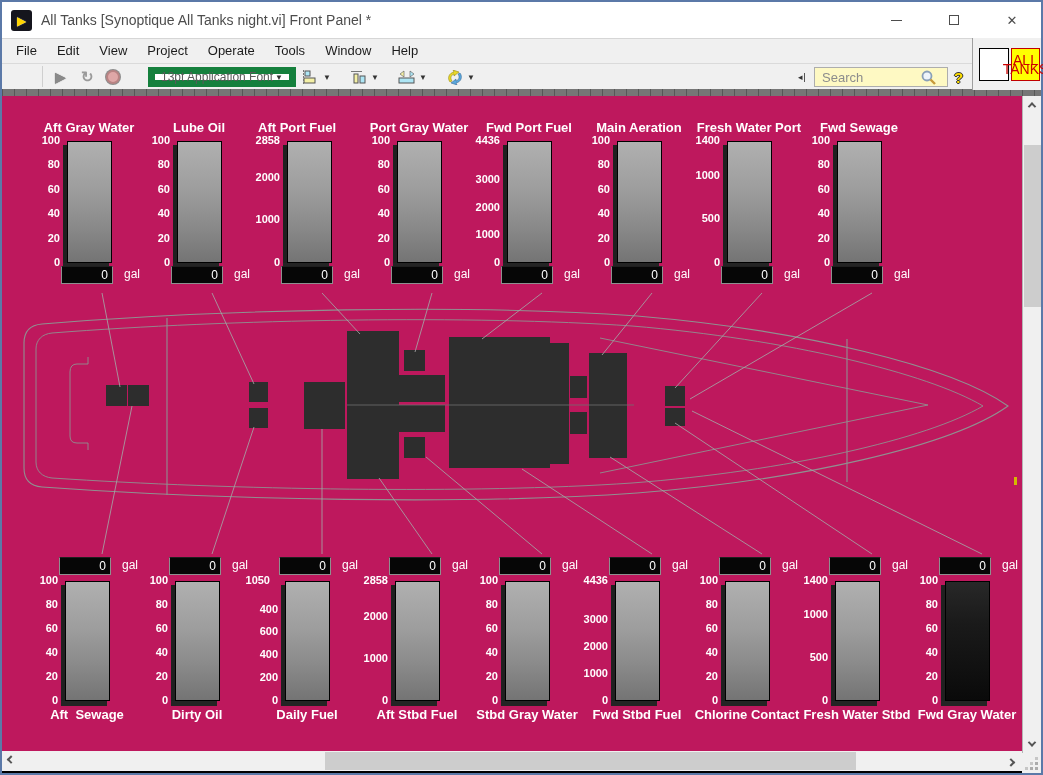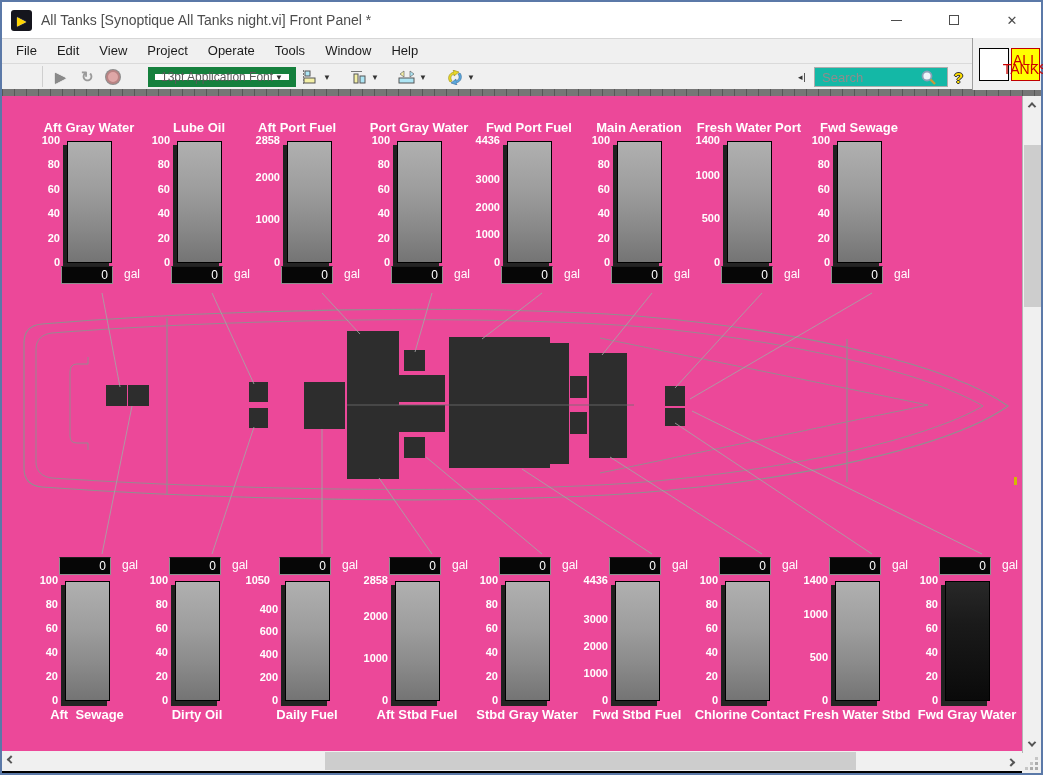--- a/index.html
+++ b/index.html
@@ -25,37 +25,37 @@
   .toolbar .sep{position:absolute;left:40px;top:2px;bottom:2px;width:1px;background:#cfcfcf;}
   .tb{position:absolute;top:0;height:26px;display:flex;align-items:center;}
   .run-arrow{color:#8a8a8a;font-size:14px;text-shadow:0 0 1px #444;}
   .run-cont{color:#9a9a9a;font-size:15px;font-weight:bold;}
   .abort{width:14px;height:14px;border-radius:50%;background:#dfa7a7;border:2px solid #b98484;box-shadow:0 0 0 1px #8d8d8d;}
   .font-box{width:148px;height:20px;background:#fff;border:7px solid #15803d;display:flex;align-items:center;
             padding:0 6px;font-size:12px;color:#5a5a5a;}
   .font-box .caret{margin-left:auto;font-size:8px;color:#333;}
   .mini-btn{display:flex;align-items:center;gap:3px;}
   .mini-btn .caret{font-size:8px;color:#333;}
-  .search-wrap{width:134px;height:20px;background:#14b8a6;border:1px solid #adadad;display:flex;align-items:center;padding:0 2px 0 5px;}
+  .search-wrap{width:134px;height:20px;background:#fef9c3;border:1px solid #adadad;display:flex;align-items:center;padding:0 2px 0 5px;}
   .search-wrap input{border:none;outline:none;width:100px;font-size:13px;color:#444;font-family:"Liberation Sans",sans-serif;background:transparent;}
   .search-wrap input::placeholder{color:#8d8d8d;}
   .overflow-arrow{font-size:9px;color:#333;border-right:1px solid #555;padding-right:1px;line-height:9px;}
   .help-q{font-size:15px;font-weight:900;color:#ffe000;
           text-shadow:1px 0 0 #333,-1px 0 0 #333,0 1px 0 #333,0 -1px 0 #333;}
   
   .side-block{position:absolute;right:0;top:36px;width:69px;height:52px;background:#f0f0f0;border-left:1px solid #9f9f9f;z-index:5;}
   .vi-white{position:absolute;left:6px;top:10px;width:30px;height:33px;background:#fff;border:1px solid #000;}
   .vi-badge{position:absolute;left:38px;top:10px;width:29px;height:33px;border:1px solid #c00000;
             display:flex;flex-direction:column;align-items:center;justify-content:center;}
   .vi-badge div{font-size:14px;font-weight:normal;line-height:9px;}
   
   .ruler{height:7px;background:#767676;
          background-image:repeating-linear-gradient(90deg,#575757 0 1px,transparent 1px 12px);}
   
-  .panel{position:relative;width:1020px;height:655px;background:#ec4899;overflow:hidden;}
+  .panel{position:relative;width:1020px;height:655px;background:#be185d;overflow:hidden;}
   .panel svg{position:absolute;left:0;top:0;}
   .g-title{position:absolute;width:160px;text-align:center;font-size:13px;font-weight:bold;color:#fff;white-space:pre;}
   .g-tick{position:absolute;width:55px;text-align:right;font-size:11px;font-weight:bold;color:#fff;}
   .g-tank{position:absolute;width:45px;border:1px solid #000;
           background:linear-gradient(180deg,#b0b0b0 0%,#9d9d9d 40%,#8a8a8a 70%,#747474 100%);}
   .g-tank::before{content:"";position:absolute;left:-5px;top:3px;bottom:-6px;width:4px;background:#202020;}
   .g-tank::after{content:"";position:absolute;left:-5px;right:2px;bottom:-6px;height:5px;background:#242424;}
   .g-tank.dark{background:linear-gradient(180deg,#282828 0%,#1a1a1a 35%,#0a0a0a 100%);}
   .g-read{position:absolute;width:52px;height:18px;background:#060606;color:#fff;font-size:12px;
           text-align:right;line-height:16px;padding-right:4px;

